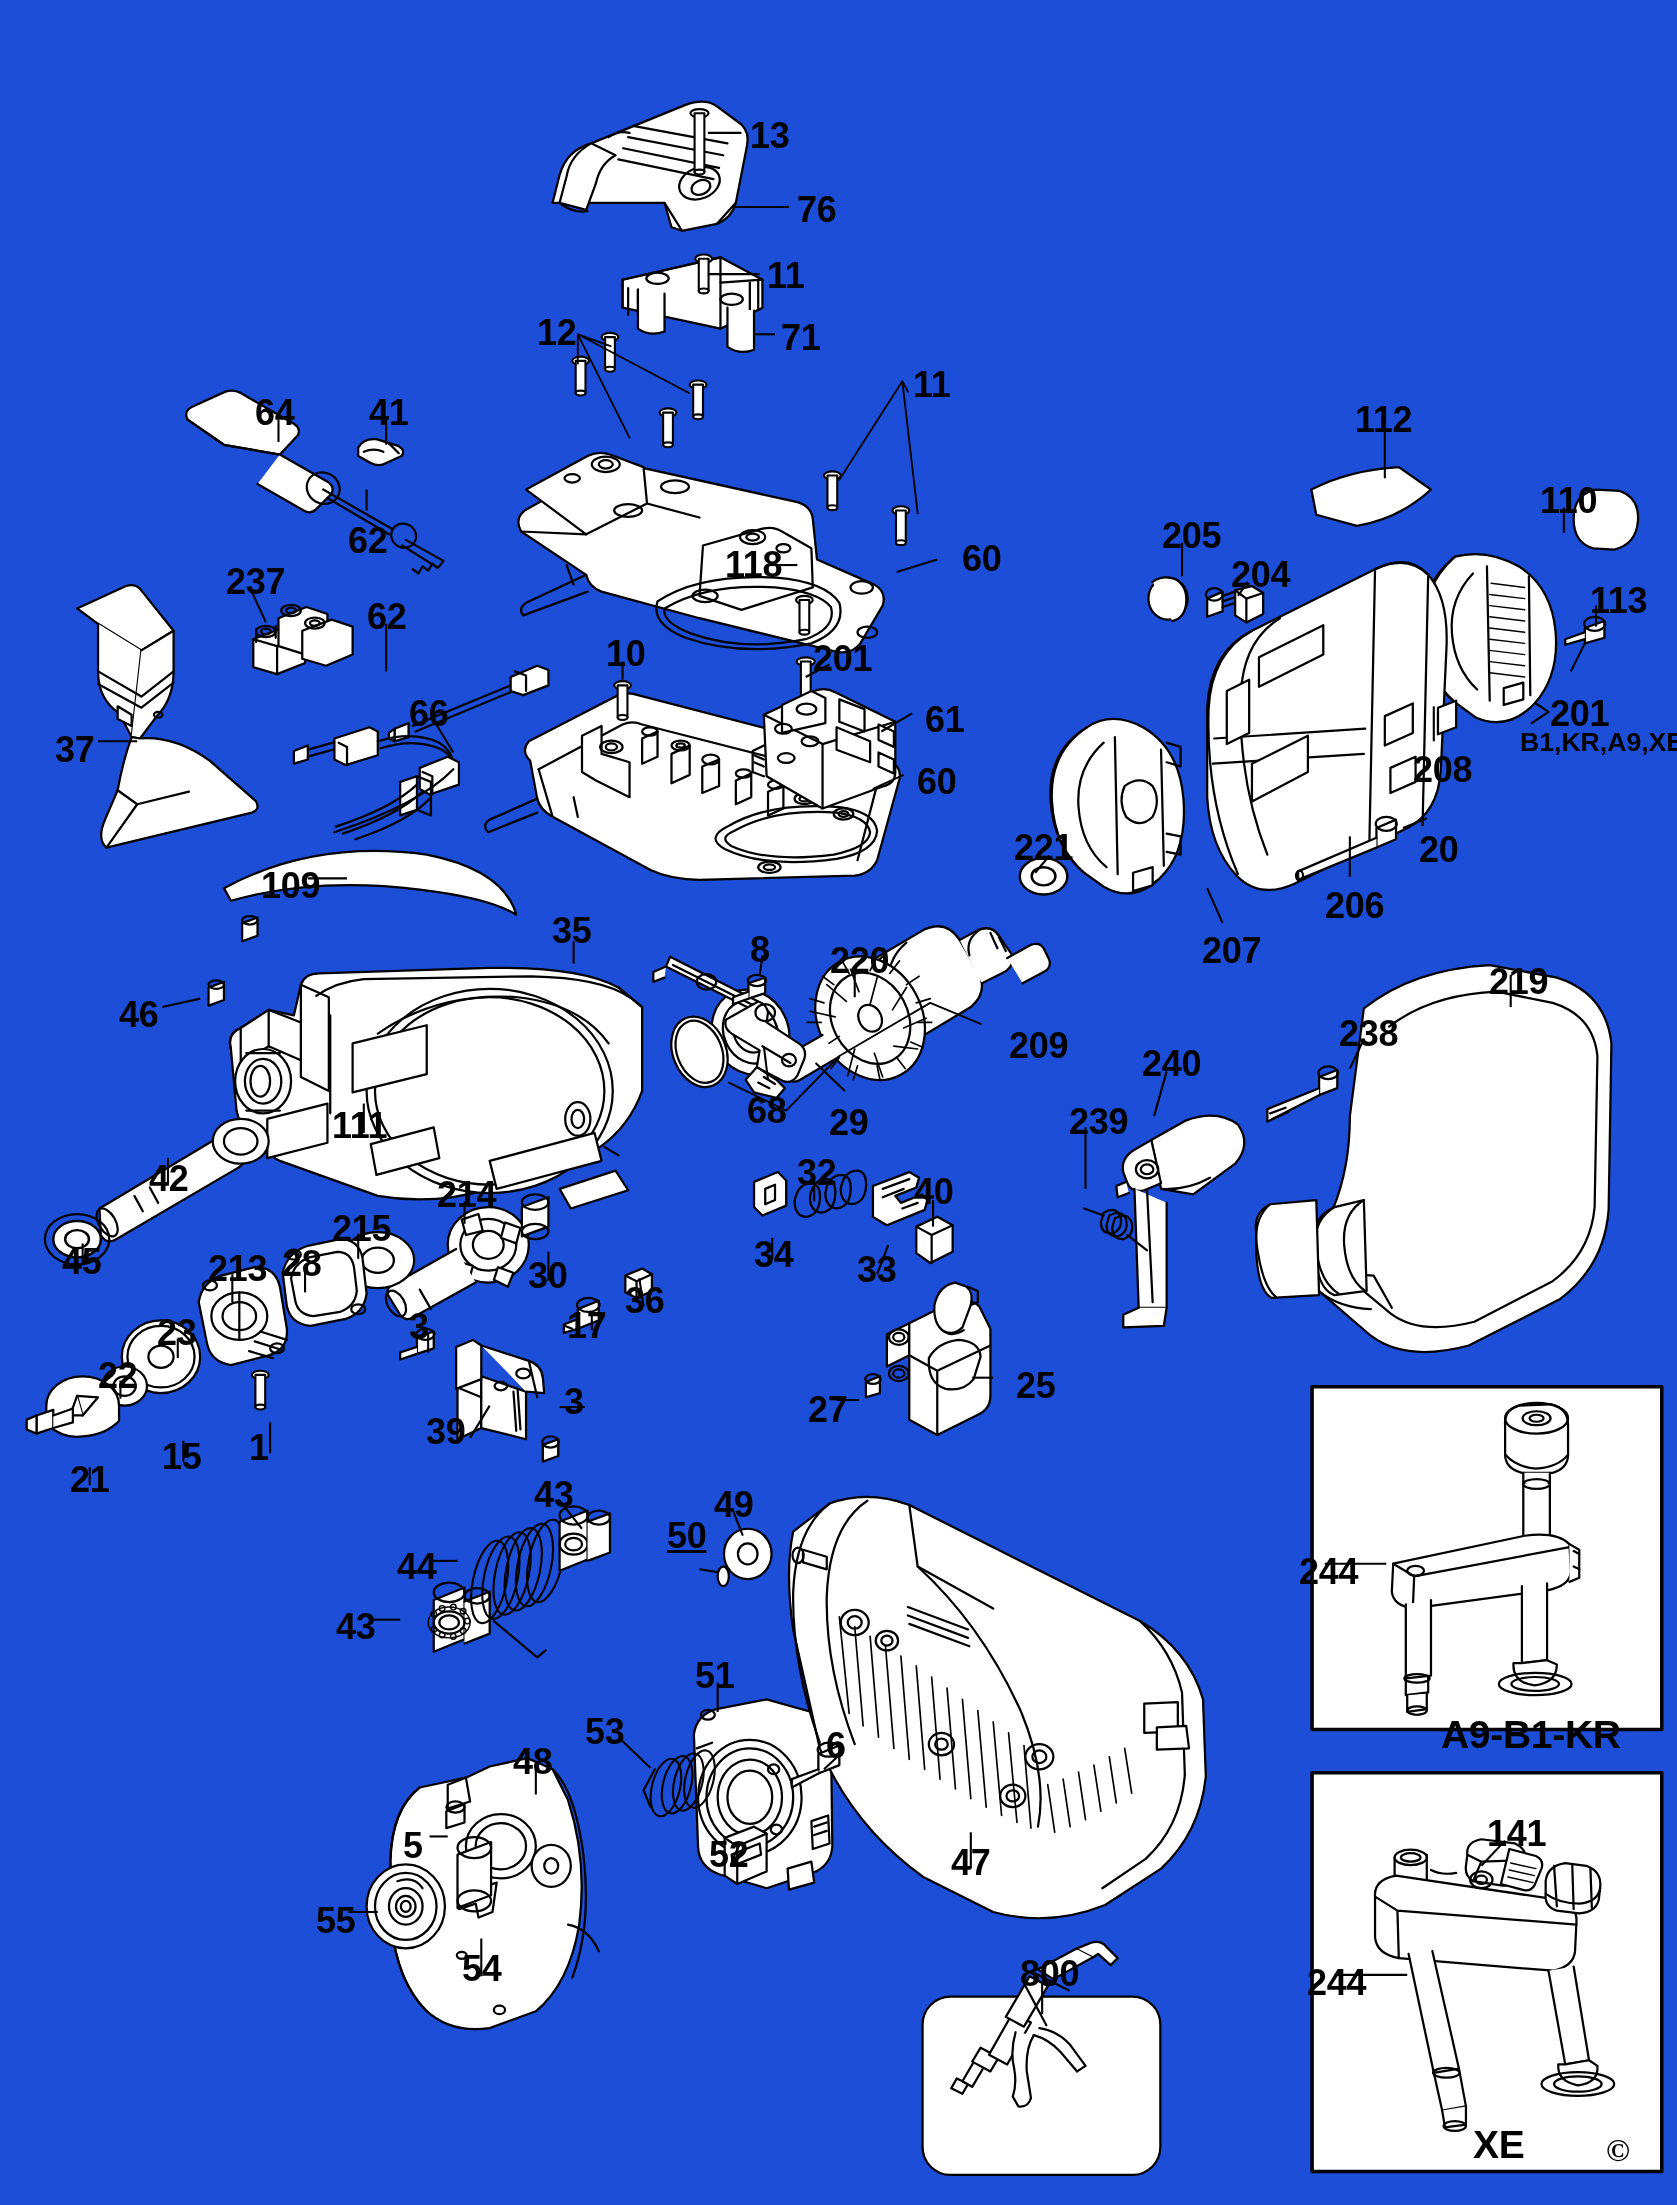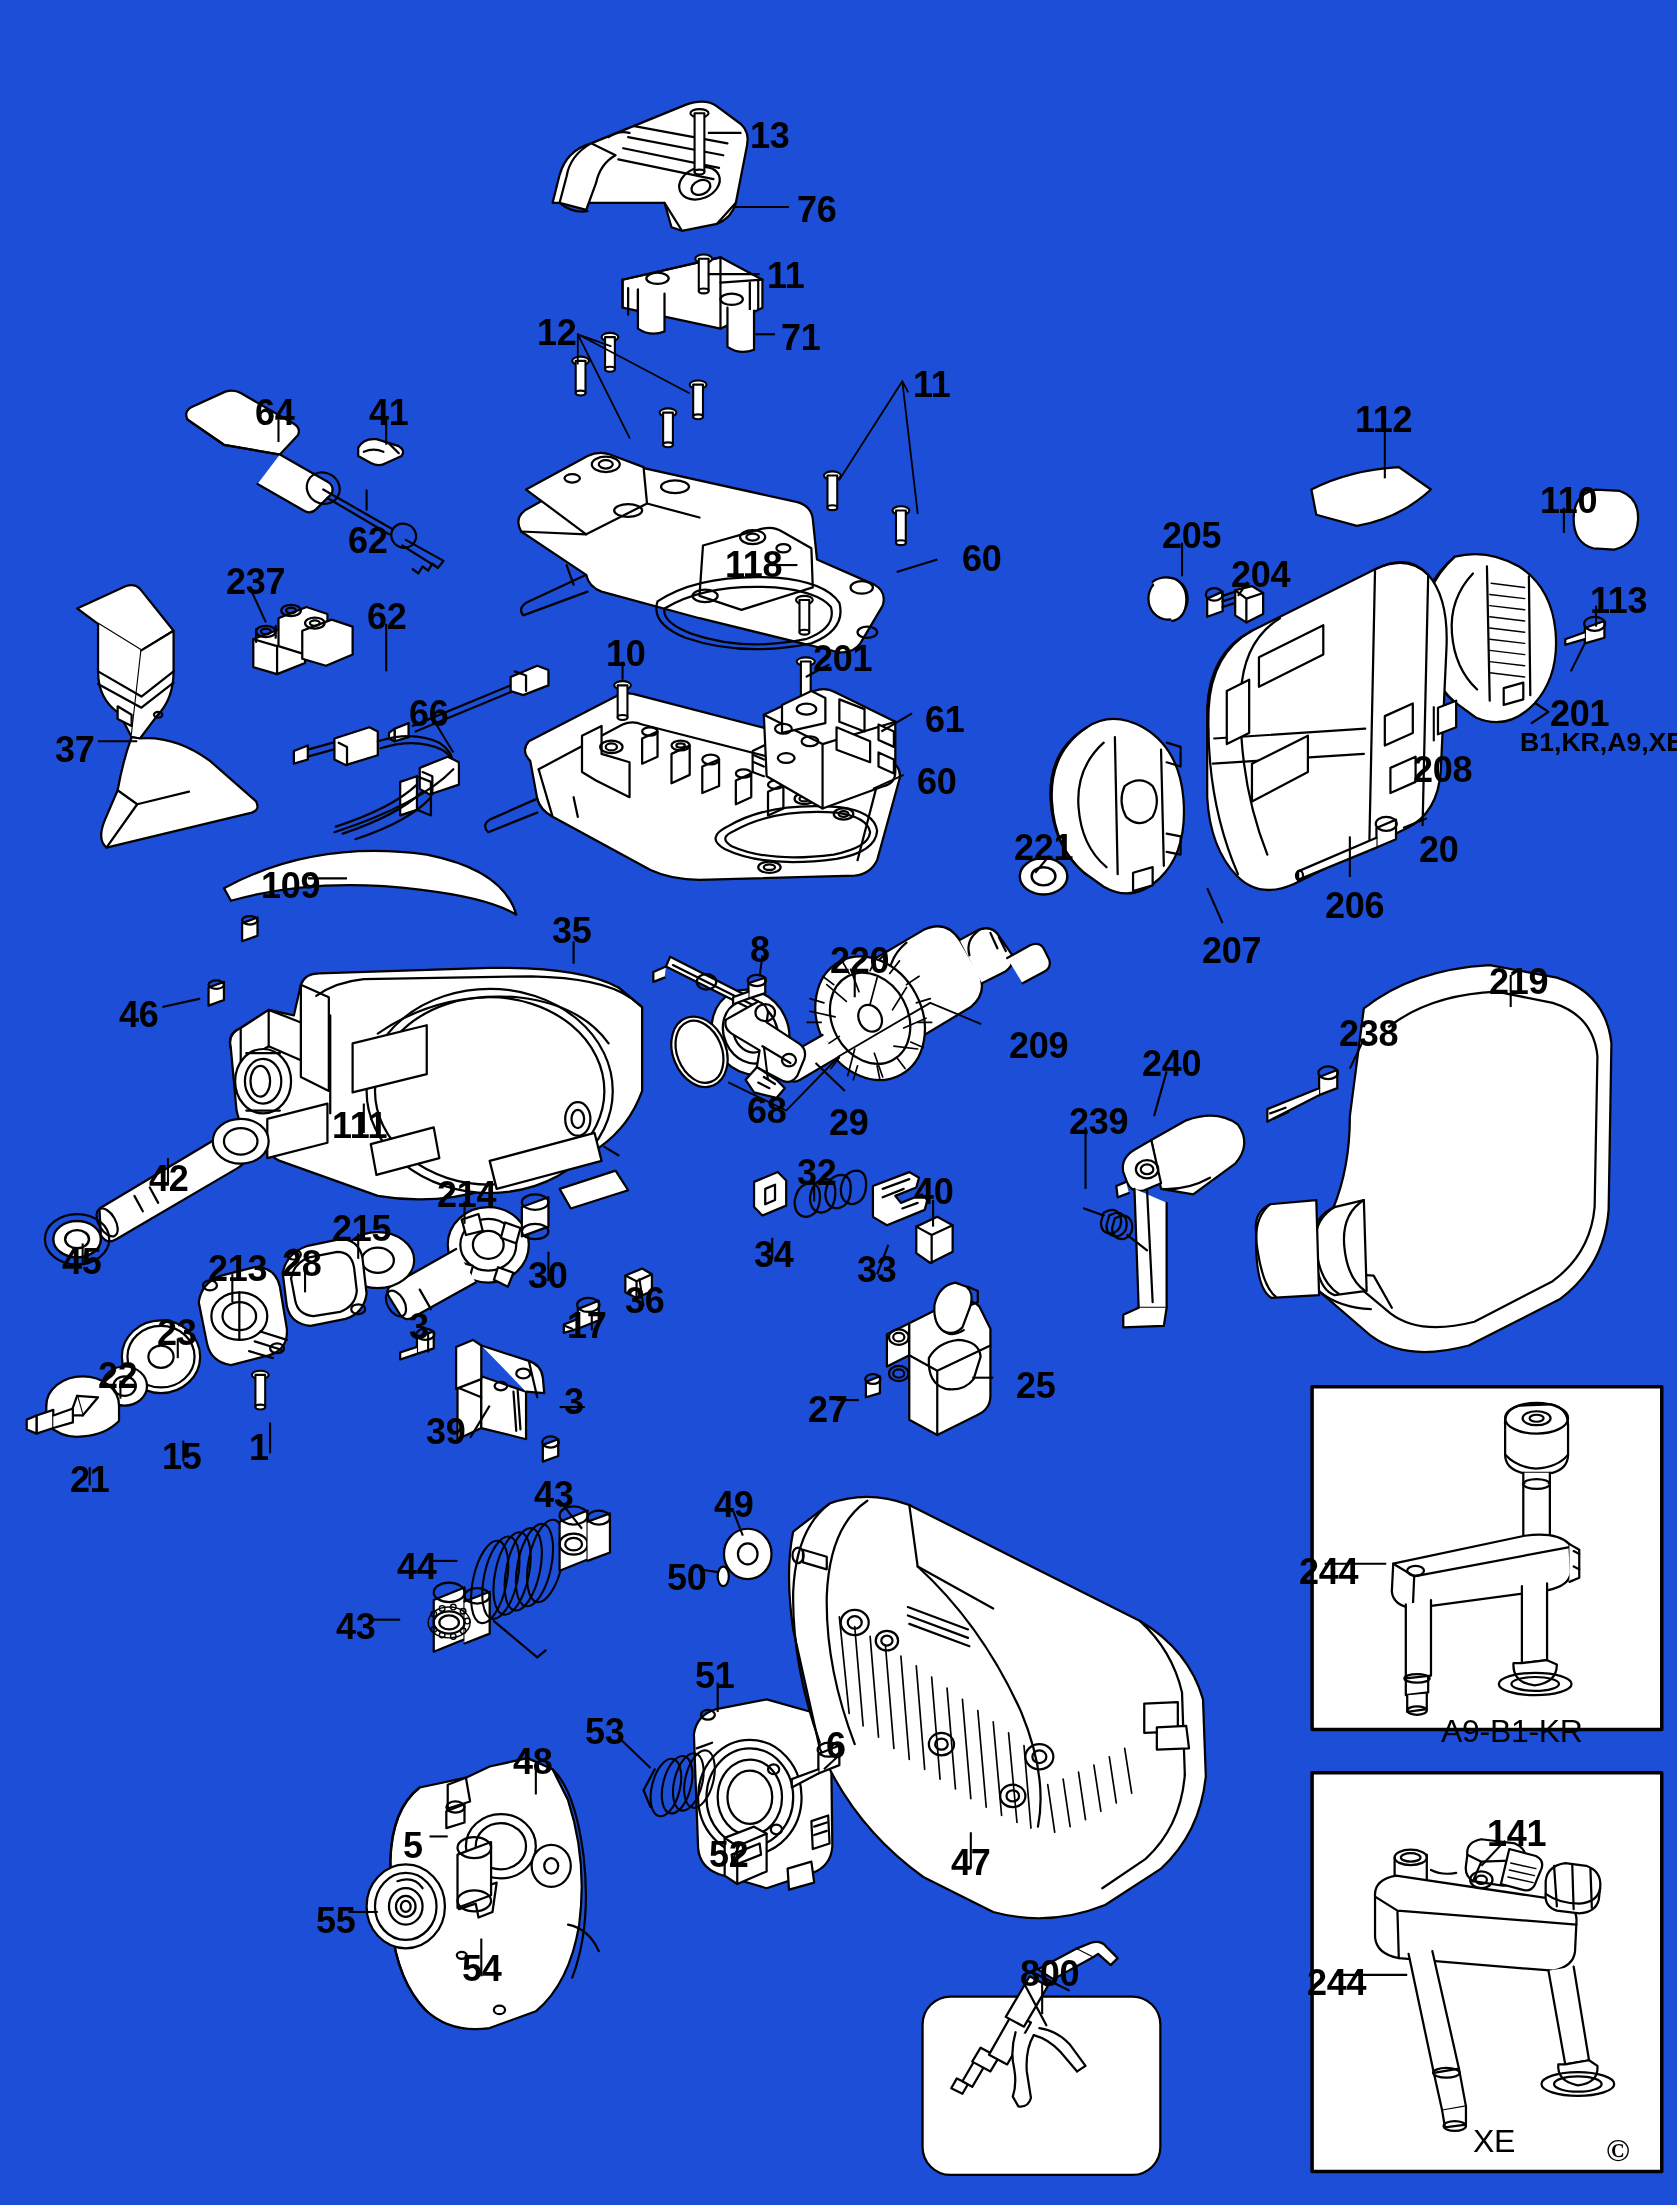--- a/index.html
+++ b/index.html
@@ -17,21 +17,21 @@
     font-family:"Liberation Sans", sans-serif;
     font-weight:bold;
     color:#000;
     white-space:nowrap;
     line-height:1;
     letter-spacing:-0.3px;
     -webkit-font-smoothing:none;
   }
   .lbl.s0{font-size:36px;}
   .lbl.var{font-size:26.6px;font-weight:bold;letter-spacing:0px;}
-  .lbl.inset{font-size:32px;font-weight:normal;}
+  .lbl.inset{font-size:39px;font-weight:bold;}
   .cmark{
     position:absolute;font-size:32px;font-weight:bold;
     font-family:"Liberation Serif", serif;color:#000;
   }
 </style>
 </head>
 <body>
 
 <div id="sheet">
 
@@ -1048,21 +1048,21 @@
       <div class="lbl s0" style="left: 98px; top: 1358px;">22</div>
       <div class="lbl s0" style="left: 1016px; top: 1368px;">25</div>
       <div class="lbl s0" style="left: 808px; top: 1392px;">27</div>
       <div class="lbl s0" style="left: 249px; top: 1430px;">1</div>
       <div class="lbl s0" style="left: 564px; top: 1384px;">3</div>
       <div class="lbl s0" style="left: 426px; top: 1414px;">39</div>
       <div class="lbl s0" style="left: 162px; top: 1439px;">15</div>
       <div class="lbl s0" style="left: 70px; top: 1462px;">21</div>
       <div class="lbl s0" style="left: 534px; top: 1477px;">43</div>
       <div class="lbl s0" style="left: 714px; top: 1487px;">49</div>
-      <div class="lbl s0" style="left: 667px; top: 1560px;">50</div>
+      <div class="lbl s0" style="left: 667px; top: 1518px; text-decoration: underline;">50</div>
       <div class="lbl s0" style="left: 397px; top: 1549px;">44</div>
       <div class="lbl s0" style="left: 336px; top: 1609px;">43</div>
       <div class="lbl s0" style="left: 1299px; top: 1554px;">244</div>
       <div class="lbl s0" style="left: 695px; top: 1658px;">51</div>
       <div class="lbl s0" style="left: 585px; top: 1714px;">53</div>
       <div class="lbl s0" style="left: 826px; top: 1728px;">6</div>
       <div class="lbl s0" style="left: 513px; top: 1744px;">48</div>
       <div class="lbl s0" style="left: 403px; top: 1828px;">5</div>
       <div class="lbl s0" style="left: 709px; top: 1837px;">52</div>
       <div class="lbl s0" style="left: 951px; top: 1845px;">47</div>

